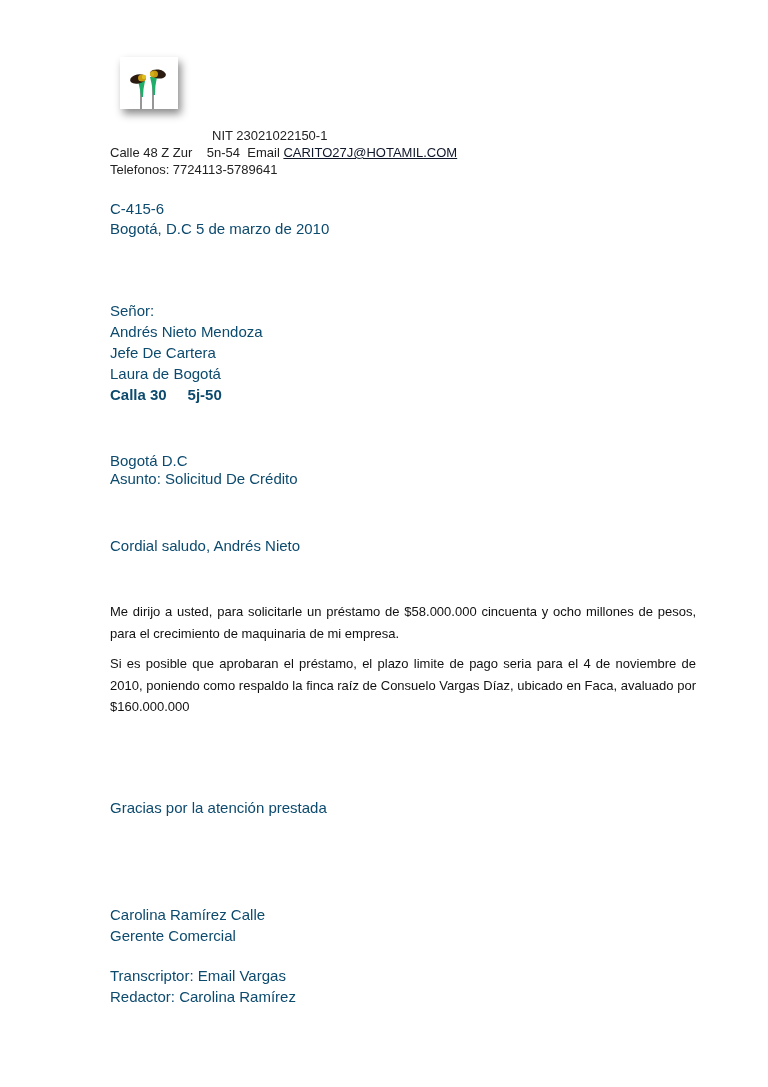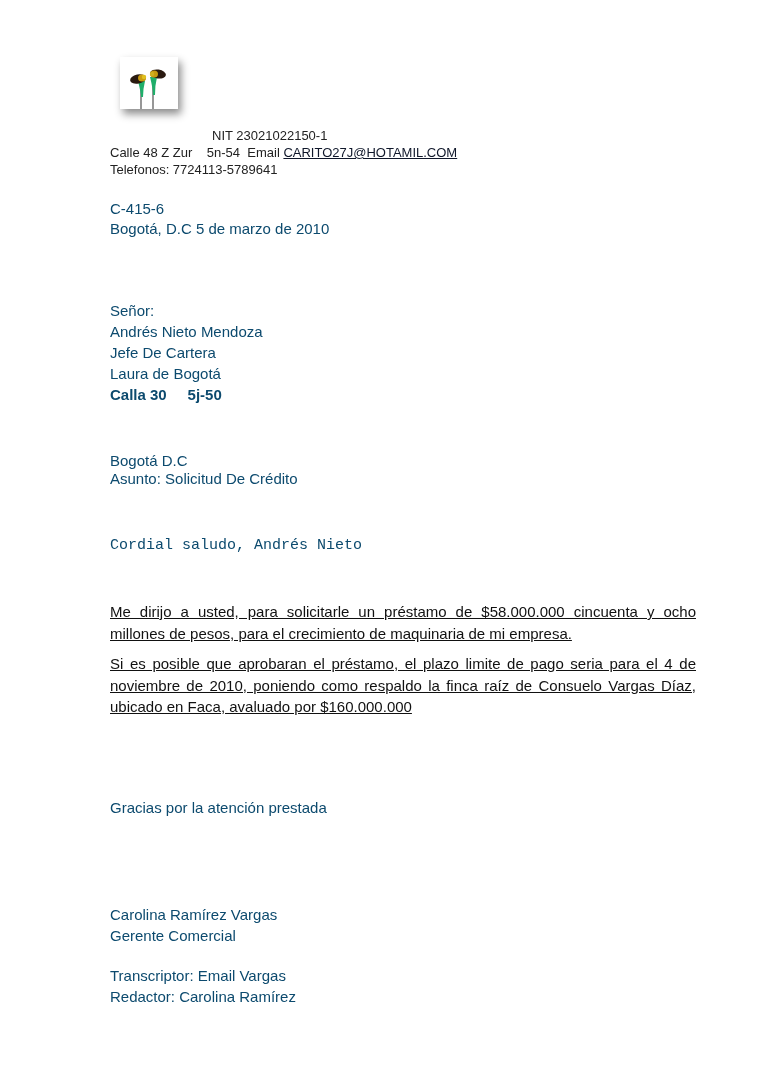--- a/index.html
+++ b/index.html
@@ -11,21 +11,21 @@
     box-shadow: 3px 5px 8px rgba(0,0,0,0.45);
   }
   .logo-frame svg { display: block; }
   .header-small { font-family: "Liberation Sans", sans-serif; font-size: 13px; line-height: 18px; color: #222; }
   .nit { left: 212px; top: 127px; }
   .addr { left: 110px; top: 144px; white-space: pre; }
   .addr a { color: #0f172a; text-decoration: underline; }
   .tel { left: 110px; top: 161px; }
   .body-text { font-size: 15px; line-height: 21px; color: #0c4a6e; }
   .line { position: absolute; left: 110px; white-space: pre; }
-  .para { position: absolute; left: 110px; width: 586px; text-align: justify; font-size: 15px; line-height: 21.5px; text-decoration: underline; }
+  .para { position: absolute; left: 110px; width: 586px; text-align: justify; font-size: 13px; line-height: 21.5px; }
 </style>
 </head>
 <body>
 
 <div class="abs logo-frame">
   <svg width="58" height="52" viewBox="0 0 58 52">
 
     <line x1="21" y1="26" x2="21" y2="52" stroke="#6b6b6b" stroke-width="1.4"></line>
     <path d="M18 24 Q21 36 21 40 L23 40 Q23 32 25 24 Z" fill="#1fae6a"></path>
     <ellipse cx="18" cy="22" rx="8" ry="4.5" fill="#2a1a10" transform="rotate(-12 18 22)"></ellipse>
@@ -49,23 +49,23 @@
 
 <div class="line body-text" style="top:300px;">Señor:</div>
 <div class="line body-text" style="top:321px;">Andrés Nieto Mendoza</div>
 <div class="line body-text" style="top:342px;">Jefe De Cartera</div>
 <div class="line body-text" style="top:363px;">Laura de Bogotá</div>
 <div class="line body-text" style="top:384px;font-weight:bold;">Calla 30     5j-50</div>
 <div class="line body-text" style="top:422px;margin-top:28px;">Bogotá D.C</div>
 
 <div class="line body-text" style="top:468px;">Asunto: Solicitud De Crédito</div>
 
-<div class="line body-text" style="top:535px;font-family:Liberation Mono, monospace;">Cordial saludo, Andrés Nieto</div>
+<div class="line body-text" style="top:535px;">Cordial saludo, Andrés Nieto</div>
 
 <div class="para" style="top:601px;">Me dirijo a usted, para solicitarle un préstamo de $58.000.000 cincuenta y ocho millones de pesos, para el crecimiento de maquinaria de mi empresa.</div>
 <div class="para" style="top:653px;">Si es posible que aprobaran el préstamo, el plazo limite de pago seria para el 4 de noviembre de 2010, poniendo como respaldo la finca raíz de Consuelo Vargas Díaz, ubicado en Faca, avaluado por $160.000.000</div>
 
 <div class="line body-text" style="top:797px;">Gracias por la atención prestada</div>
 
-<div class="line body-text" style="top:904px;">Carolina Ramírez Vargas</div>
+<div class="line body-text" style="top:904px;">Carolina Ramírez Calle</div>
 <div class="line body-text" style="top:925px;">Gerente Comercial</div>
 <div class="line body-text" style="top:965px;">Transcriptor: Email Vargas</div>
 <div class="line body-text" style="top:986px;">Redactor: Carolina Ramírez</div>
 
 </body></html>

